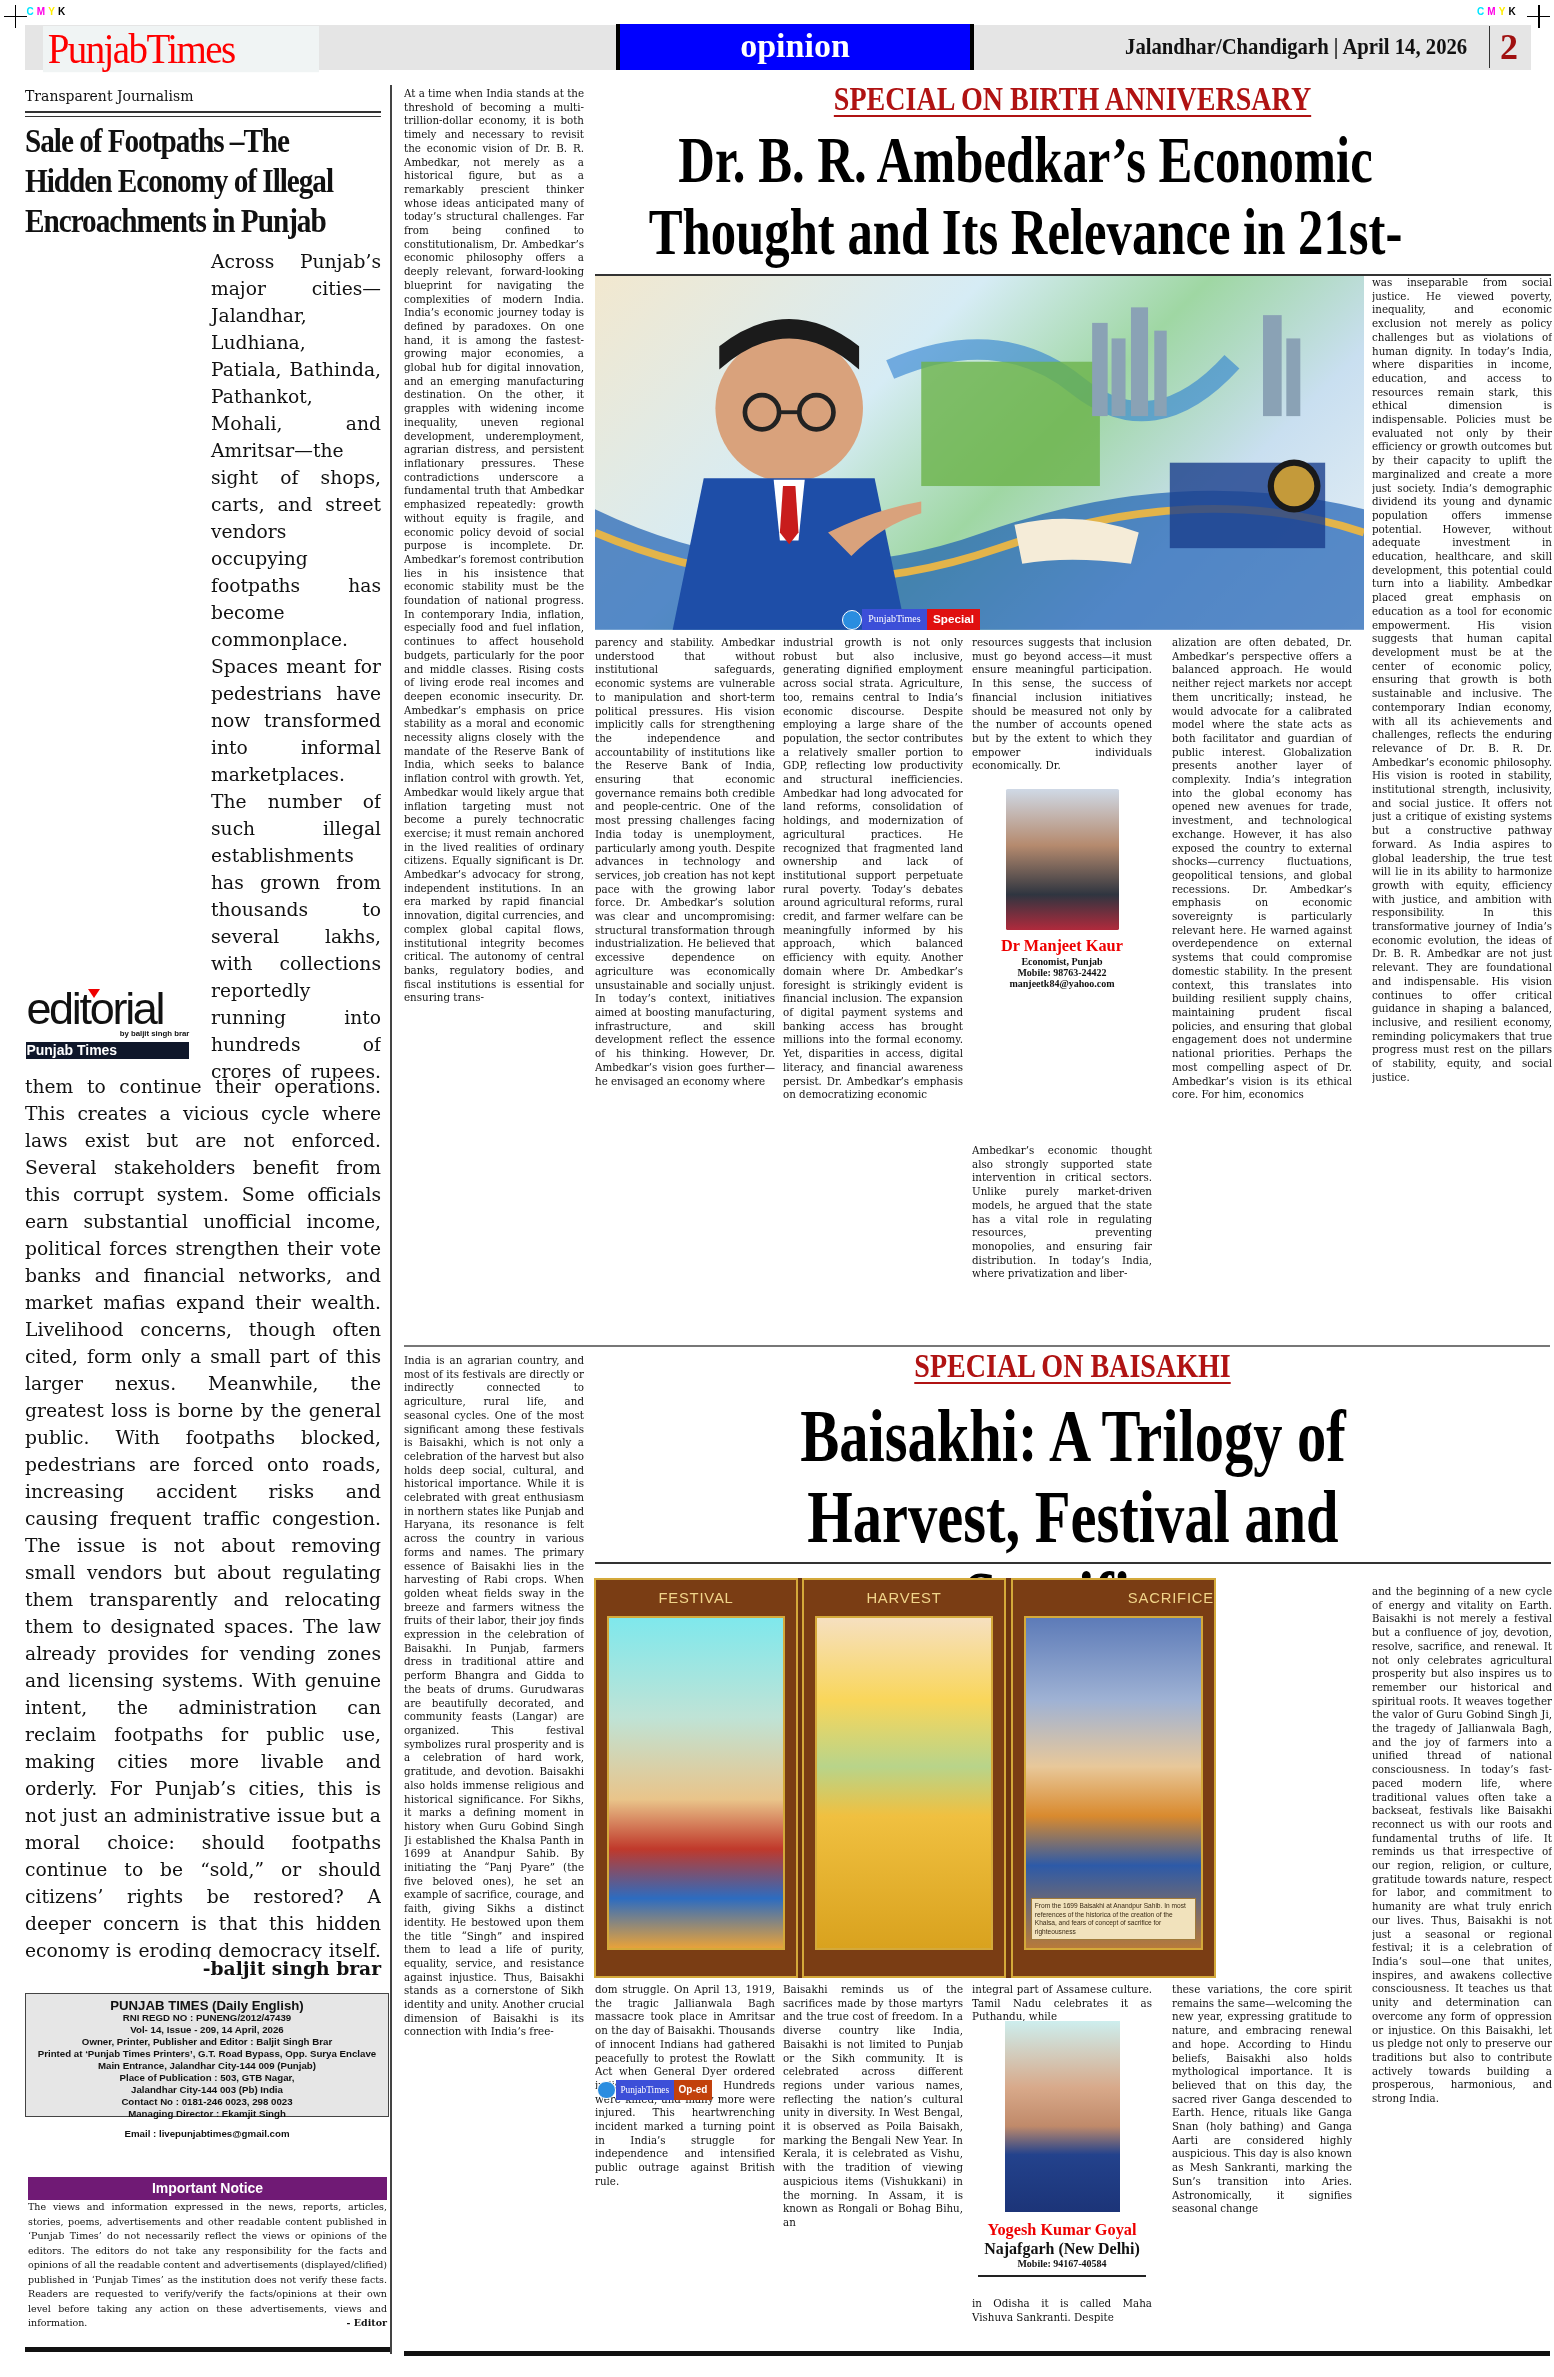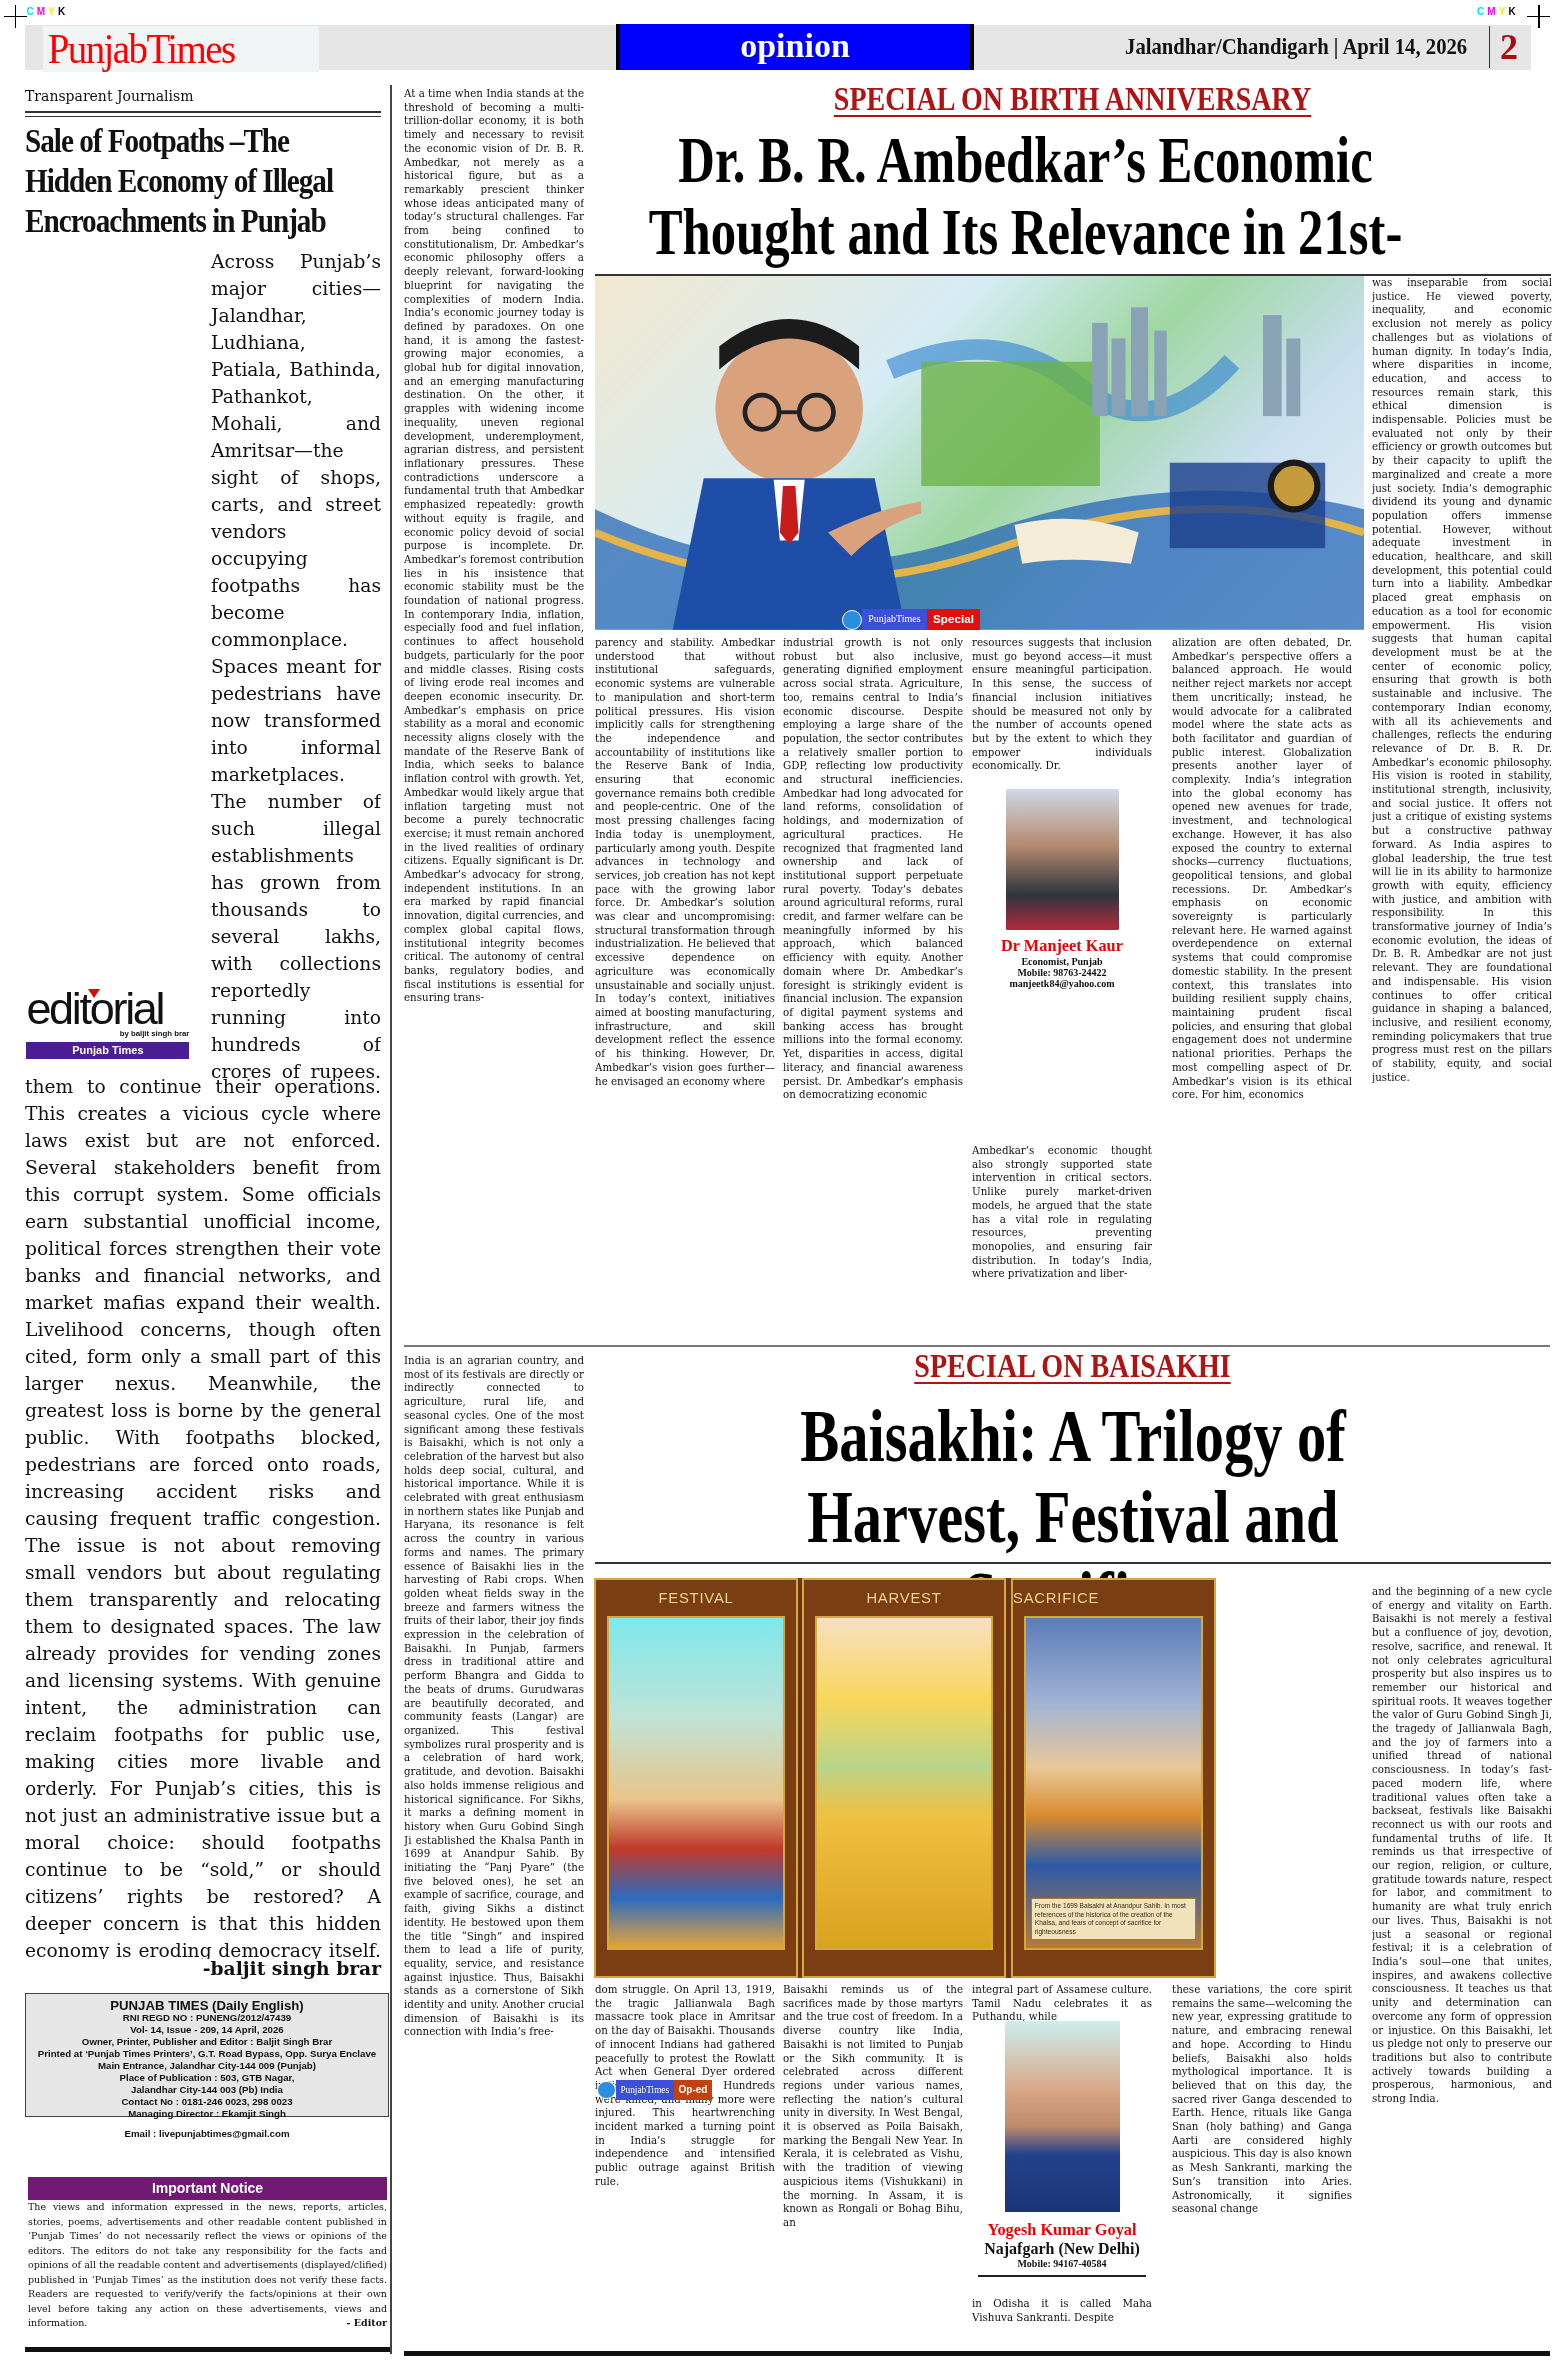--- a/index.html
+++ b/index.html
@@ -49,21 +49,21 @@
   <h1 style="font-family:'Liberation Serif',serif;font-weight:bold;font-size:34px;line-height:40px;letter-spacing:-1.2px;margin-top:4.7px;transform:scaleX(.86);transform-origin:left;width:412px">Sale of Footpaths –The Hidden Economy of Illegal Encroachments in Punjab</h1>
   <div class="left-body" style="margin-top:6.2px;height:833px;overflow:hidden">
     <div class="abs" style="position:relative;float:left;width:175px;height:85px;margin:807px 11px 0 0;shape-outside:inset(0)"></div>
     <span>Across Punjab’s major cities—Jalandhar, Ludhiana, Patiala, Bathinda, Pathankot, Mohali, and Amritsar—the sight of shops, carts, and street vendors occupying footpaths has become commonplace. Spaces meant for pedestrians have now transformed into informal marketplaces. The number of such illegal establishments has grown from thousands to several lakhs, with collections reportedly running into hundreds of crores of rupees. In reality, these appear to function as “shops” of certain officials. The question arises: who authorizes this, and into whose pockets does this unchecked money flow? Legally, encroachment on footpaths is prohibited. Municipal corporations, councils, and administrations have full authority to remove such encroachments. From time to time, drives are conducted to clear these illegal structures. However, such actions are often temporary, as encroachments reappear within days. It is not unreasonable to suspect that these limited drives are sometimes carried out merely to create a public impression and deflect allegations of collusion. Behind this situation lies an unspoken reality—under-the-table transactions. It is widely alleged that certain corrupt officials, municipal employees, and middlemen collect regular monthly payments from illegal occupants, allowing</span>
   </div>
 </div>
 
 <div class="abs" style="left:26.4px;top:987px;width:163px;height:78px">
   <div style="font-family:'Liberation Sans',sans-serif;font-size:45px;line-height:44px;letter-spacing:-2.3px;color:#111;font-weight:normal">editorial</div>
   <div style="font-family:'Liberation Sans',sans-serif;font-size:7.8px;font-weight:bold;text-align:right;margin-top:-1.6px">by baljit singh brar</div>
-  <div style="background:#4c1d95;color:#fff;font-family:'Liberation Sans',sans-serif;font-weight:bold;font-size:11px;text-align:center;line-height:17px;margin-top:3.1px">Punjab Times</div>
+  <div style="background:#0f172a;color:#fff;font-family:'Liberation Sans',sans-serif;font-weight:bold;font-size:14px;text-align:left;line-height:17px;margin-top:3.1px">Punjab Times</div>
   <div style="position:absolute;left:62px;top:1.6px;width:0;height:0;border-left:6.2px solid transparent;border-right:6.2px solid transparent;border-top:9.3px solid #e00"></div>
 </div>
 <div class="abs left-body" style="left:25px;top:1073px;width:356px;height:886px;overflow:hidden">them to continue their operations. This creates a vicious cycle where laws exist but are not enforced. Several stakeholders benefit from this corrupt system. Some officials earn substantial unofficial income, political forces strengthen their vote banks and financial networks, and market mafias expand their wealth. Livelihood concerns, though often cited, form only a small part of this larger nexus. Meanwhile, the greatest loss is borne by the general public. With footpaths blocked, pedestrians are forced onto roads, increasing accident risks and causing frequent traffic congestion. The issue is not about removing small vendors but about regulating them transparently and relocating them to designated spaces. The law already provides for vending zones and licensing systems. With genuine intent, the administration can reclaim footpaths for public use, making cities more livable and orderly. For Punjab’s cities, this is not just an administrative issue but a moral choice: should footpaths continue to be “sold,” or should citizens’ rights be restored? A deeper concern is that this hidden economy is eroding democracy itself. Black money generated through such illegal collections often fuels political agendas—first buying tickets, then votes. In such an environment, claims of corruption-free governance ring hollow. The journey toward true democracy and people-centric governance remains long. Until the public awakens, dismantling this entrenched nexus will remain a distant goal.</div>
 <div class="abs" style="left:25px;top:1957px;width:356px;text-align:right;font-weight:bold;font-size:18.7px">-baljit singh brar</div>
 
 <div class="abs" style="left:25px;top:1993px;width:364px;height:124px;border:1.6px solid #444;background:#e6e6e6;padding:4.7px 3.1px">
   <div class="imprint" style="font-size:13.2px;line-height:13.2px">PUNJAB TIMES (Daily English)</div>
   <div class="imprint" style="font-size:9.7px;line-height:12px">RNI REGD NO : PUNENG/2012/47439</div>
   <div class="imprint" style="font-size:9.7px;line-height:12px">Vol- 14, Issue - 209, 14 April, 2026</div>
   <div class="imprint" style="font-size:9.7px;line-height:12px">Owner, Printer, Publisher and Editor : Baljit Singh Brar</div>
@@ -154,21 +154,21 @@
 <div class="img-box" style="left:594px;top:1578px;width:622px;height:400px;background:#6b3410">
   <div style="position:absolute;left:0;top:0;width:204px;height:400px;background:#7a3d14;border:2.3px solid #d4a93a">
     <div style="color:#f1d58a;font-family:'Liberation Sans',sans-serif;font-size:14.8px;text-align:center;line-height:36px;letter-spacing:0.8px">FESTIVAL</div>
     <div style="margin:0 11px;height:334px;background:linear-gradient(180deg,#7fe8ec 0%,#bfe3d6 30%,#e9c48a 55%,#c0392b 70%,#2d6cc0 85%,#e8a23a 100%);border:2.3px solid #d4a93a"></div>
   </div>
   <div style="position:absolute;left:208px;top:0;width:204px;height:400px;background:#7a3d14;border:2.3px solid #d4a93a">
     <div style="color:#f1d58a;font-family:'Liberation Sans',sans-serif;font-size:14.8px;text-align:center;line-height:36px;letter-spacing:0.8px">HARVEST</div>
     <div style="margin:0 11px;height:334px;background:linear-gradient(180deg,#f6e0c0 0%,#f9d65a 25%,#b8d48a 45%,#f0c040 60%,#d9a21e 100%);border:2.3px solid #d4a93a"></div>
   </div>
   <div style="position:absolute;left:417px;top:0;width:205px;height:400px;background:#7a3d14;border:2.3px solid #d4a93a">
-    <div style="color:#f1d58a;font-family:'Liberation Sans',sans-serif;font-size:14.8px;text-align:left;line-height:36px;letter-spacing:0.8px">SACRIFICE</div>
+    <div style="color:#f1d58a;font-family:'Liberation Sans',sans-serif;font-size:14.8px;text-align:right;line-height:36px;letter-spacing:0.8px">SACRIFICE</div>
     <div style="margin:0 11px;height:334px;position:relative;background:linear-gradient(180deg,#5d7bb8 0%,#9fb2d4 25%,#e8c89a 45%,#d98a2e 60%,#2d5aa8 75%,#b77a3a 100%);border:2.3px solid #d4a93a">
       <div style="position:absolute;left:4.7px;right:4.7px;bottom:7.8px;background:#f1e2bc;color:#3a2a15;font-family:'Liberation Sans',sans-serif;font-size:6.6px;line-height:8.5px;padding:3.1px;border:0.8px solid #a07a3a">From the 1699 Baisakhi at Anandpur Sahib. In most references of the historica of the creation of the Khalsa, and fears of concept of sacrifice for righteousness</div>
     </div>
   </div>
 </div>
 
 <div class="abs body-text" style="left:1372px;top:1585px;width:180px;height:758px;font-size:10.3px;line-height:13.7px;overflow:hidden">and the beginning of a new cycle of energy and vitality on Earth. Baisakhi is not merely a festival but a confluence of joy, devotion, resolve, sacrifice, and renewal. It not only celebrates agricultural prosperity but also inspires us to remember our historical and spiritual roots. It weaves together the valor of Guru Gobind Singh Ji, the tragedy of Jallianwala Bagh, and the joy of farmers into a unified thread of national consciousness. In today’s fast-paced modern life, where traditional values often take a backseat, festivals like Baisakhi reconnect us with our roots and fundamental truths of life. It reminds us that irrespective of our region, religion, or culture, gratitude towards nature, respect for labor, and commitment to humanity are what truly enrich our lives. Thus, Baisakhi is not just a seasonal or regional festival; it is a celebration of India’s soul—one that unites, inspires, and awakens collective consciousness. It teaches us that unity and determination can overcome any form of oppression or injustice. On this Baisakhi, let us pledge not only to preserve our traditions but also to contribute actively towards building a prosperous, harmonious, and strong India.</div>
 
 <div class="abs body-text" style="left:595px;top:1983px;width:180px;height:365px;font-size:10.3px;line-height:13.7px;overflow:hidden">
   <div style="float:right;width:180px;height:0"></div>

